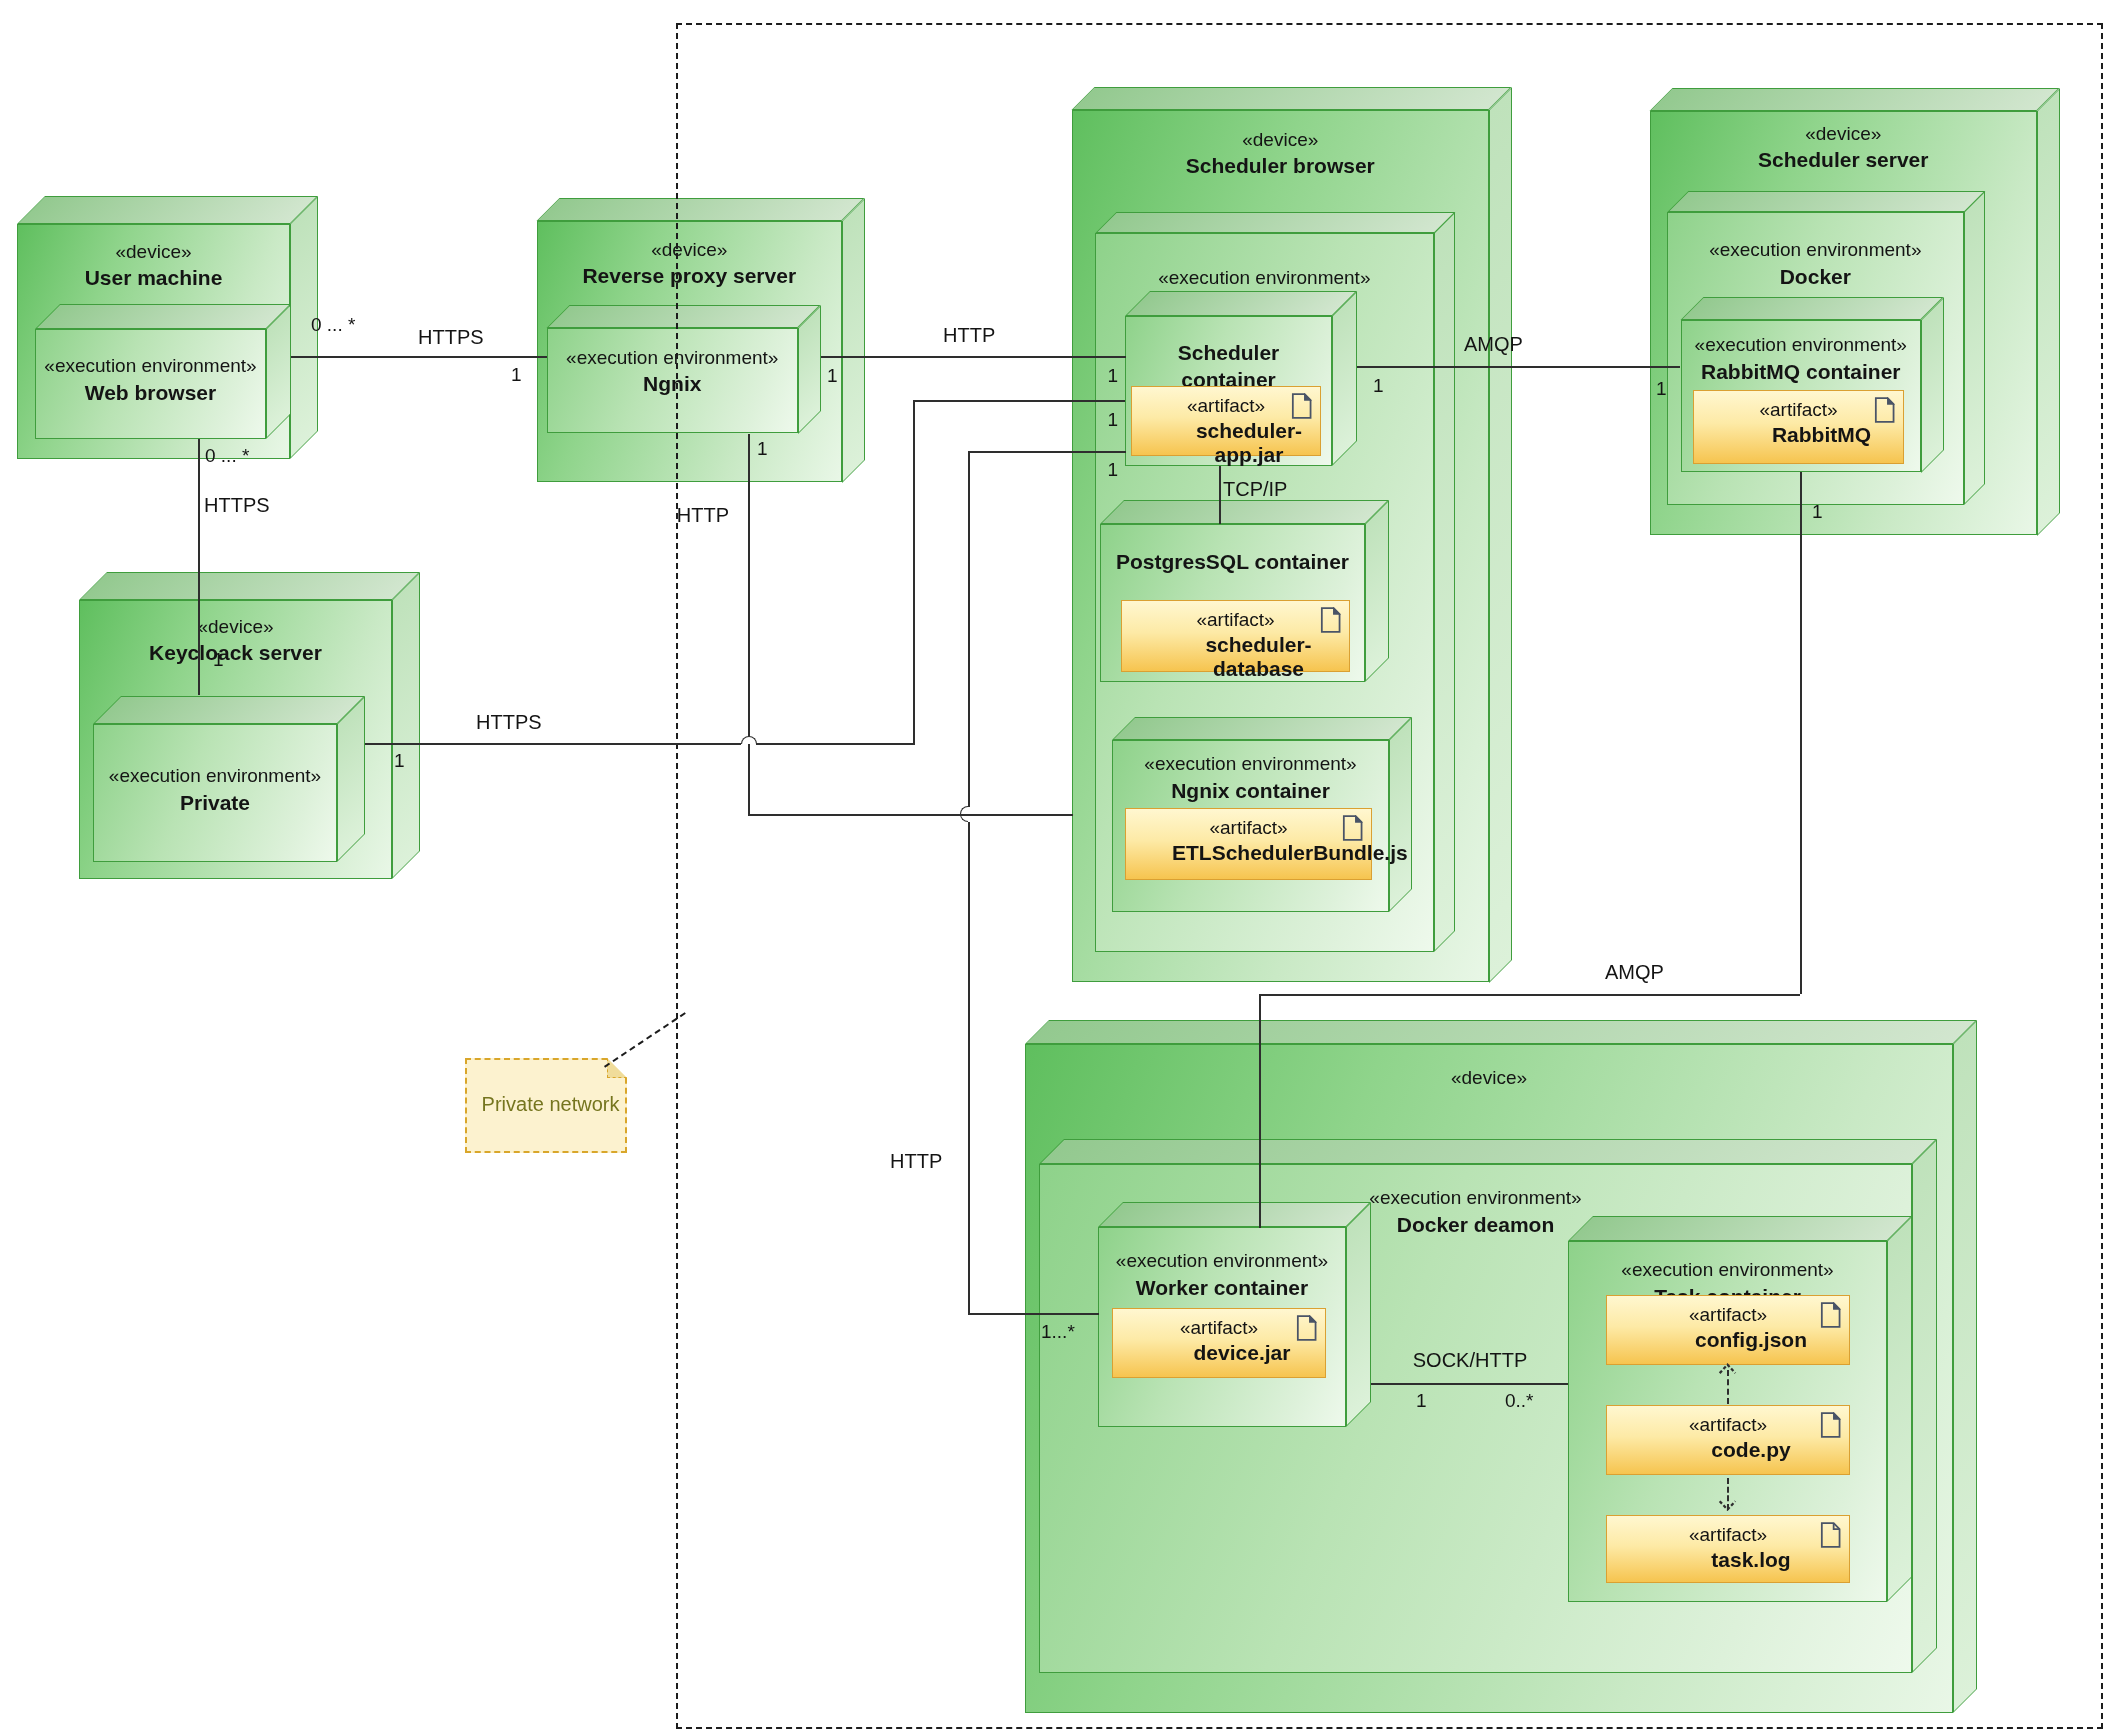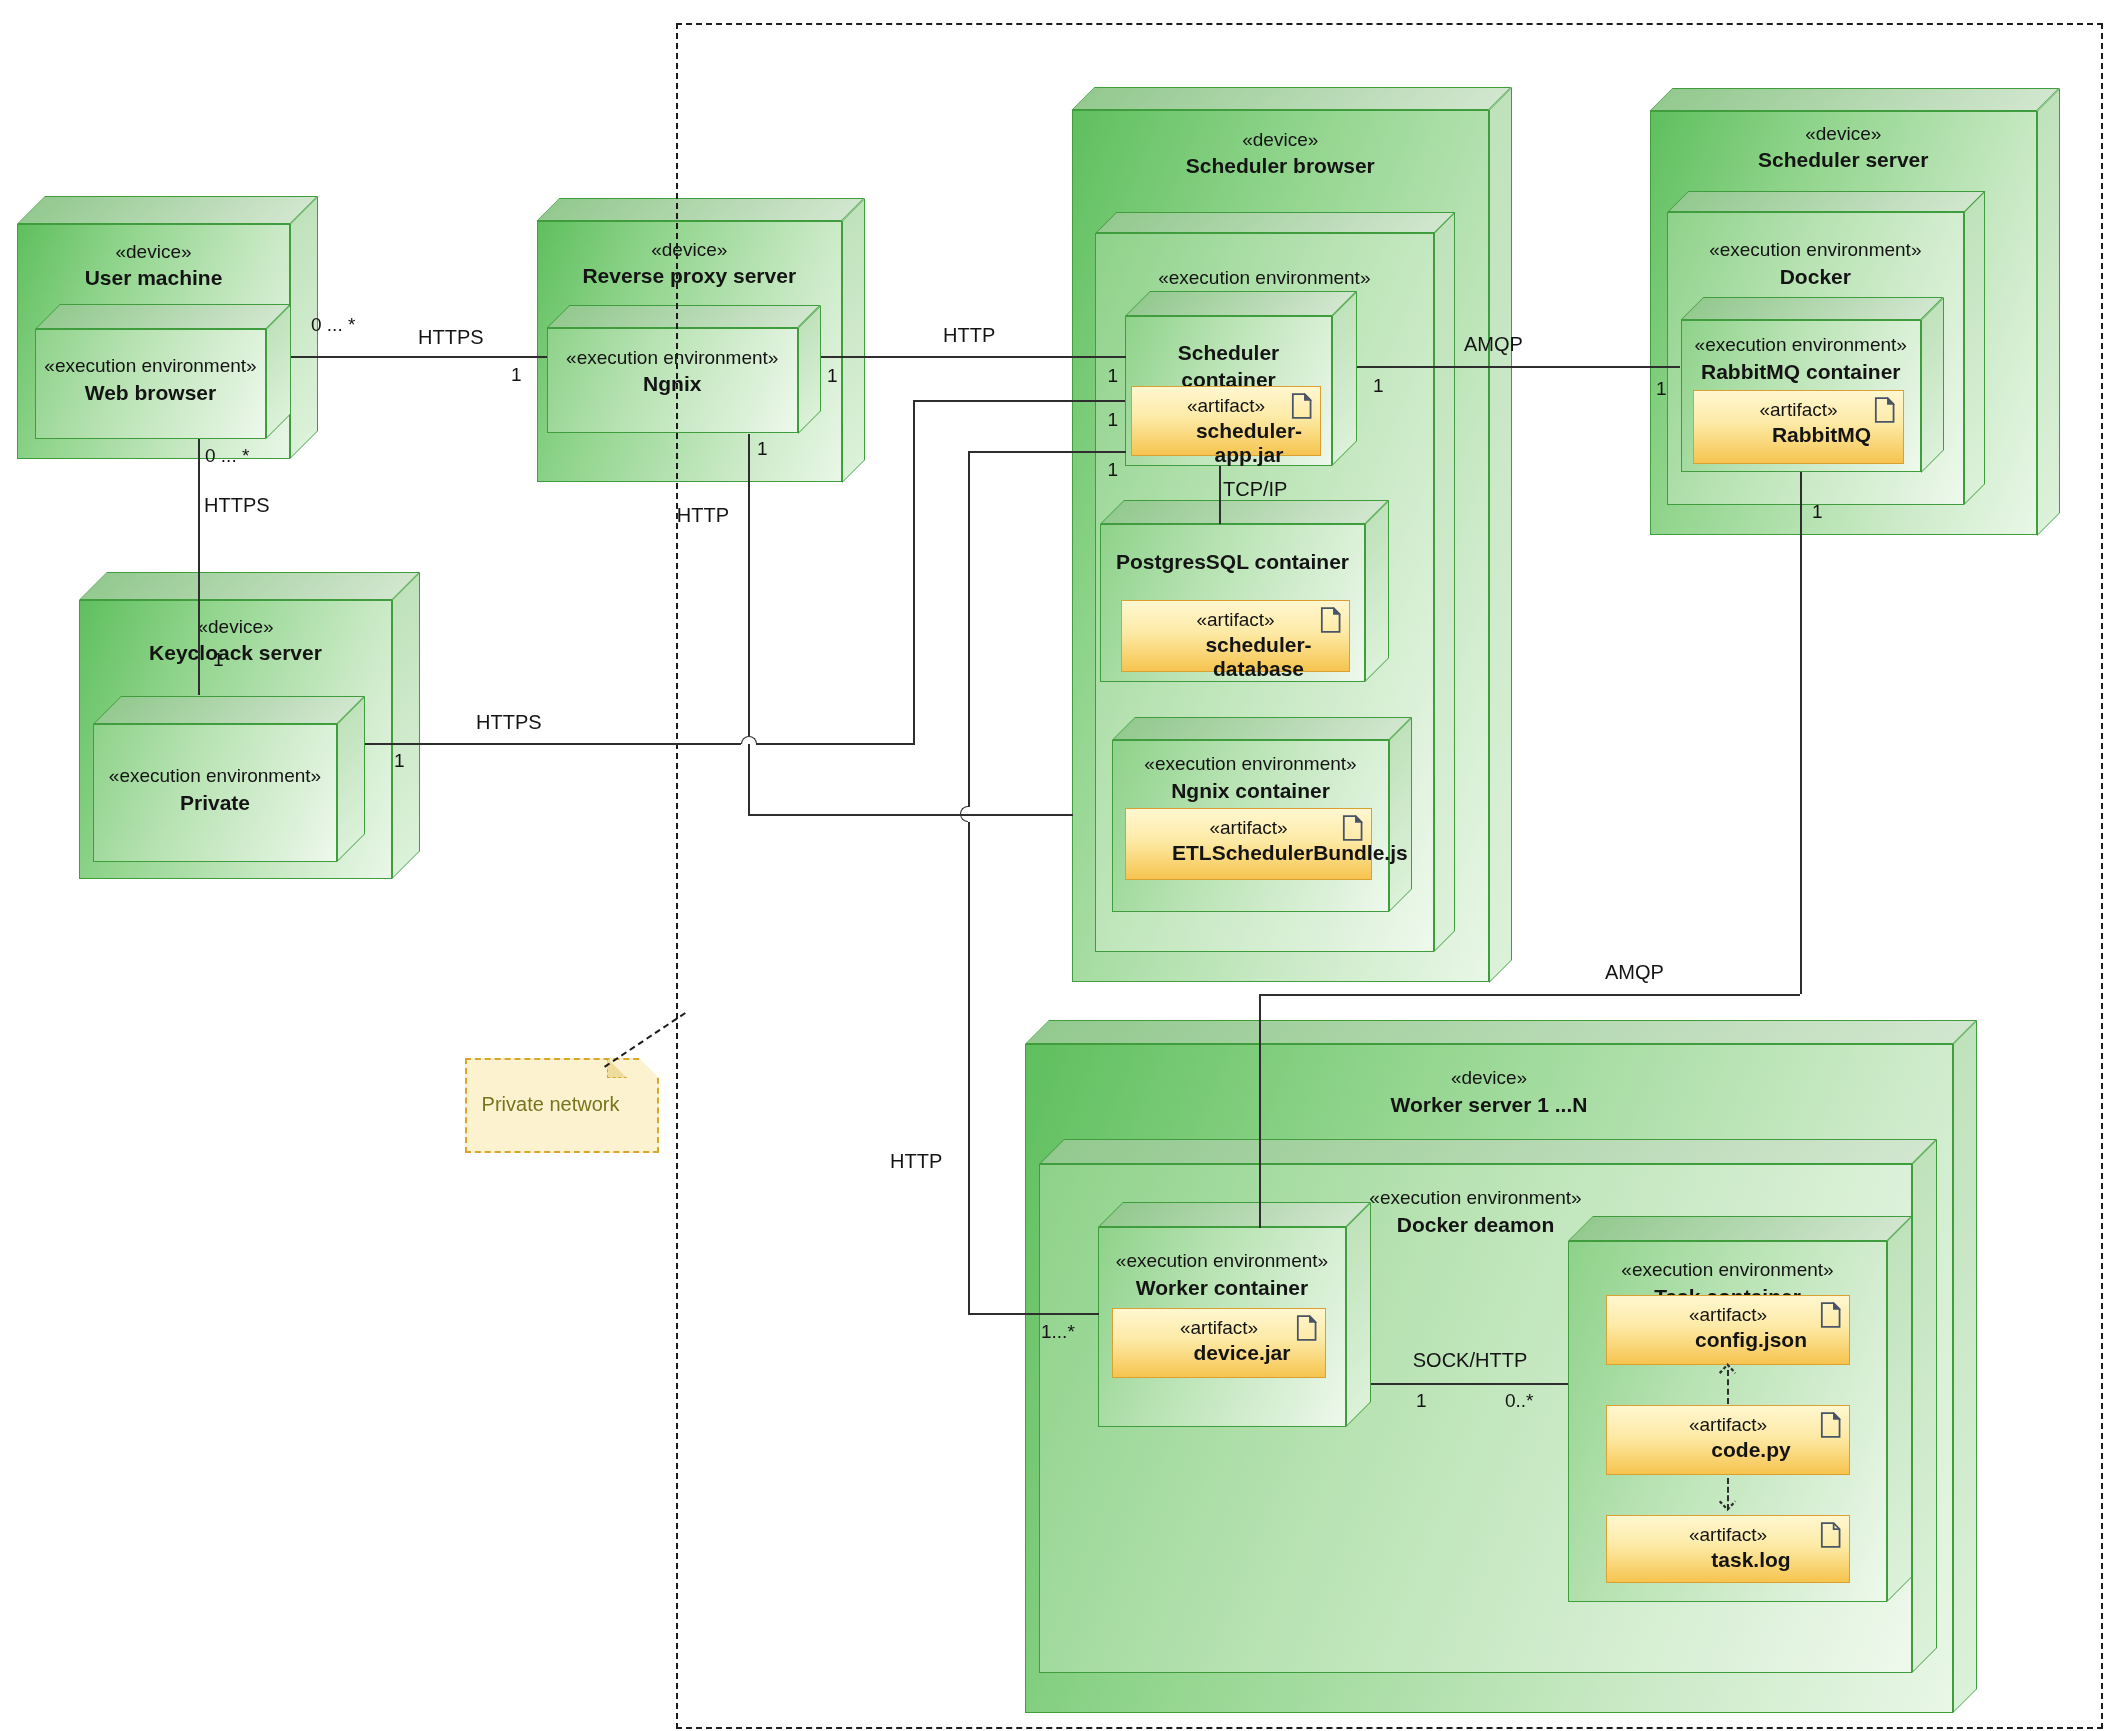--- a/index.html
+++ b/index.html
@@ -207,21 +207,20 @@
     </div>
   </div>
 </div>
 
 <div class="n3d" style="left:1025px;top:1020px;width:952px;height:693px;--d:24px;">
   <div class="f-top"></div>
   <div class="f-side"></div>
   <div class="f-face">
     <div class="n-title" style="top:21.4px;">
       <div class="stereo">«device»</div>
-      <div class="nname">Worker server 1 ...N</div>
     </div>
   </div>
 </div>
 
 <div class="n3d light" style="left:1039px;top:1139px;width:898px;height:534px;--d:25px;">
   <div class="f-top"></div>
   <div class="f-side"></div>
   <div class="f-face">
     <div class="n-title" style="top:21.4px;">
       <div class="stereo">«execution environment»</div>
@@ -385,18 +384,18 @@
 <div class="mult" style="left:1090px;top:365px;width:28px;text-align:right;">1</div>
 <div class="mult" style="left:1090px;top:409px;width:28px;text-align:right;">1</div>
 <div class="mult" style="left:1090px;top:459px;width:28px;text-align:right;">1</div>
 <div class="mult" style="left:1373px;top:375px;">1</div>
 <div class="mult" style="left:1656px;top:378px;">1</div>
 <div class="mult" style="left:1812px;top:501px;">1</div>
 <div class="mult" style="left:1041px;top:1321px;">1...*</div>
 <div class="mult" style="left:1416px;top:1390px;">1</div>
 <div class="mult" style="left:1505px;top:1390px;">0..*</div>
 
-<div class="note" style="left:465px;top:1058px;width:194px;height:95px;">
+<div class="note" style="left:465px;top:1058px;width:162px;height:95px;">
   <div class="note-text">Private network</div>
 </div>
 <div class="note-fold" style="left:607px;top:1058px;"></div>
 <div class="note-conn" style="left:604px;top:1066px;transform:rotate(-33.7deg);"></div>
 
 
 </body></html>

